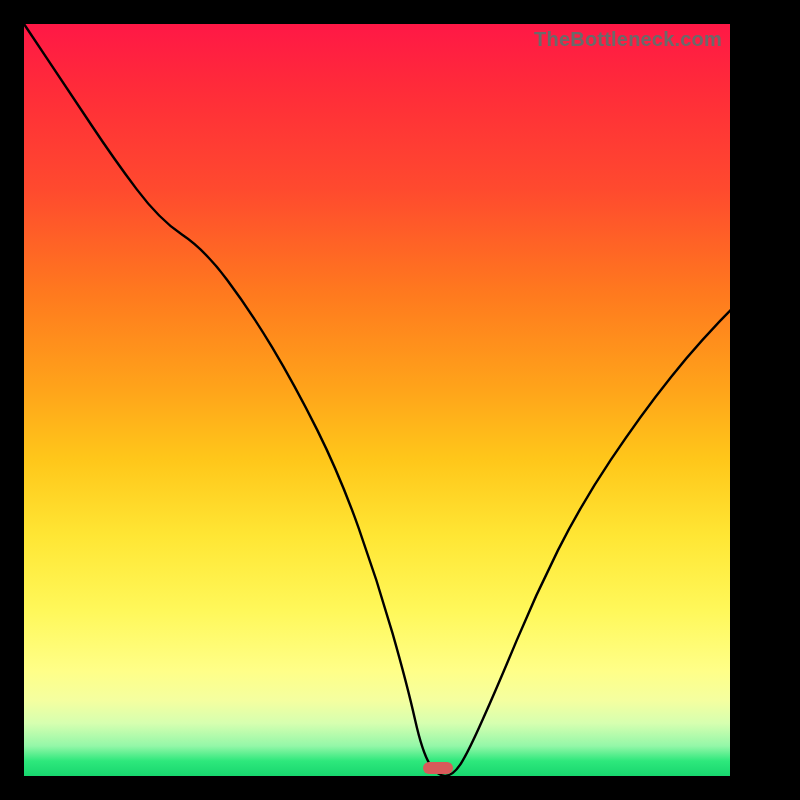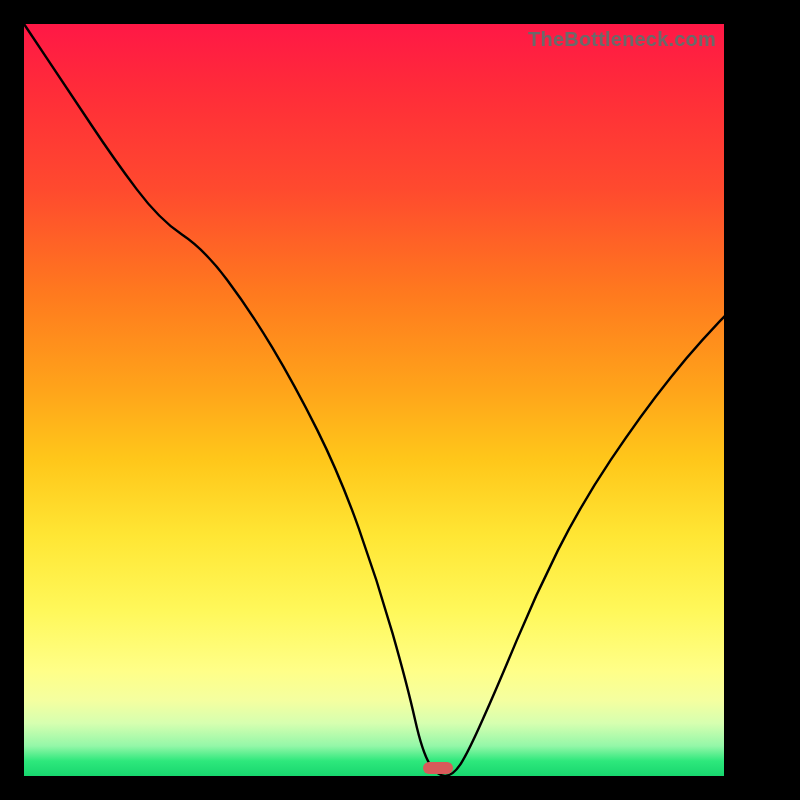--- a/index.html
+++ b/index.html
@@ -36,20 +36,21 @@
       #ffc71a 58%,
       #ffe634 68%,
       #fff85a 78%,
       #ffff88 86%,
       #f4ffa0 90%,
       #d6ffb0 93%,
       #94f7a8 96%,
       #2ee87c 98%,
       #17d66e 100%
     );
+    padding-left: 6px;
   }
   .watermark {
     position: absolute;
     top: 4px;
     right: 8px;
     font-size: 20px;
     font-weight: 600;
     color: #6a6a6a;
     letter-spacing: 0.2px;
     user-select: none;

